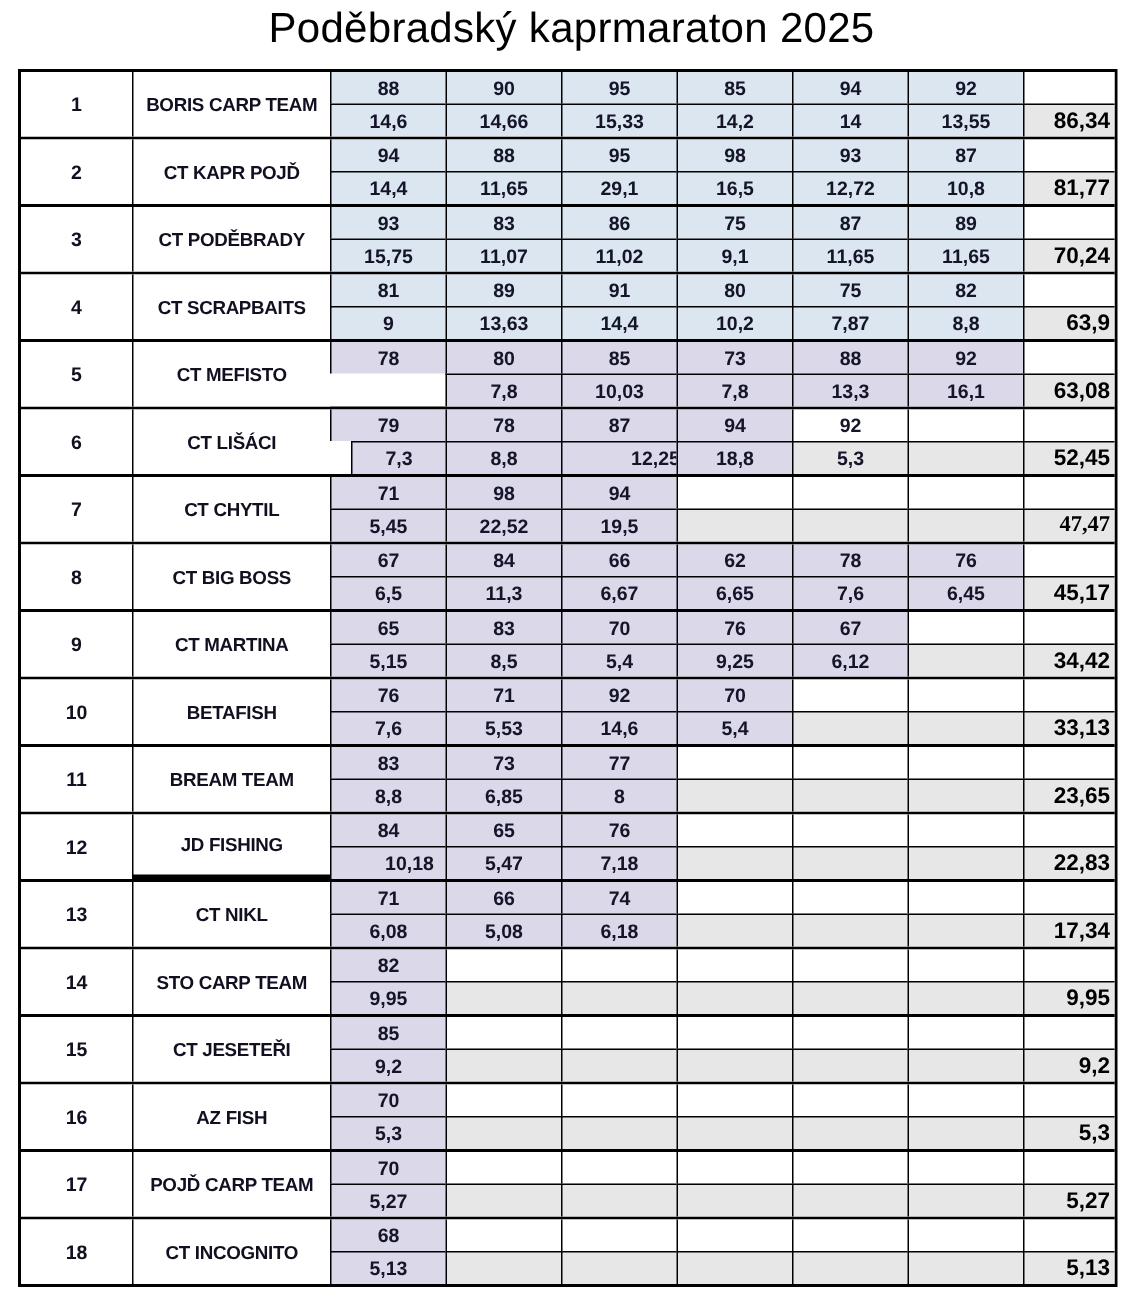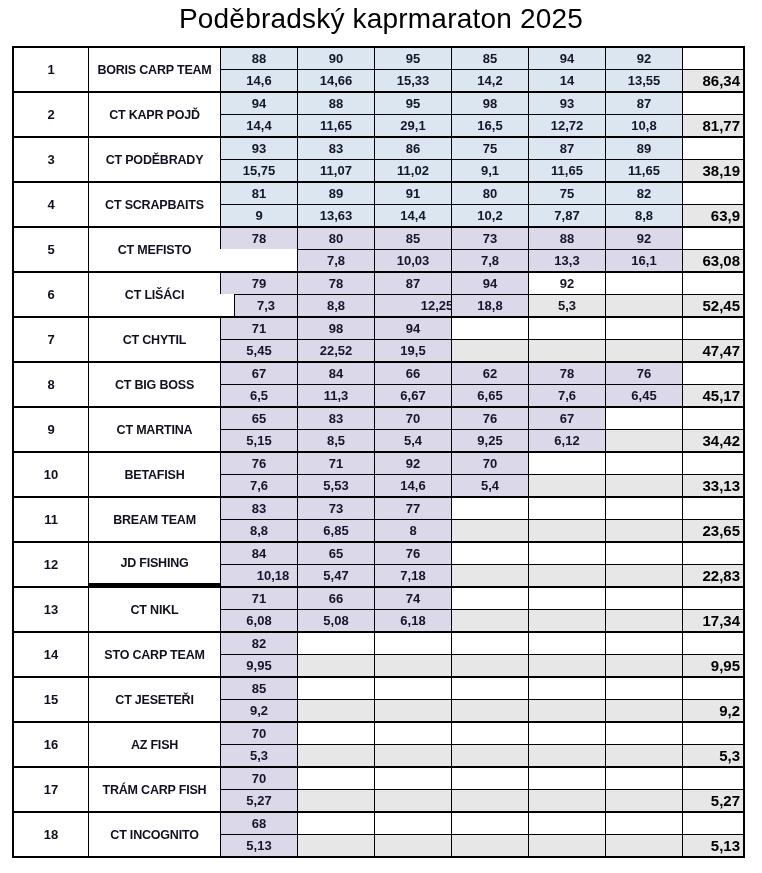--- a/index.html
+++ b/index.html
@@ -122,21 +122,21 @@
       <div class="cell r2 bg-blue" style="grid-area: 2 / 4;">11,07</div>
       <div class="cell bg-blue" style="grid-area: 1 / 5;">86</div>
       <div class="cell r2 bg-blue" style="grid-area: 2 / 5;">11,02</div>
       <div class="cell bg-blue" style="grid-area: 1 / 6;">75</div>
       <div class="cell r2 bg-blue" style="grid-area: 2 / 6;">9,1</div>
       <div class="cell bg-blue" style="grid-area: 1 / 7;">87</div>
       <div class="cell r2 bg-blue" style="grid-area: 2 / 7;">11,65</div>
       <div class="cell bg-blue" style="grid-area: 1 / 8;">89</div>
       <div class="cell r2 bg-blue" style="grid-area: 2 / 8;">11,65</div>
       <div class="cell bg-white" style="grid-area: 1 / 9;"></div>
-      <div class="cell r2 total bg-gray" style="grid-area: 2 / 9;">38,19</div>
+      <div class="cell r2 total bg-gray" style="grid-area: 2 / 9;">70,24</div>
     </div>
     <div class="block">
       <div class="cell first rank" style="grid-area: 1 / 1 / 3;">4</div>
       <div class="cell name" style="grid-area: 1 / 2 / 3;">CT SCRAPBAITS</div>
       <div class="cell bg-blue" style="grid-area: 1 / 3;">81</div>
       <div class="cell r2 bg-blue" style="grid-area: 2 / 3;">9</div>
       <div class="cell bg-blue" style="grid-area: 1 / 4;">89</div>
       <div class="cell r2 bg-blue" style="grid-area: 2 / 4;">13,63</div>
       <div class="cell bg-blue" style="grid-area: 1 / 5;">91</div>
       <div class="cell r2 bg-blue" style="grid-area: 2 / 5;">14,4</div>
@@ -194,21 +194,21 @@
       <div class="cell r2 bg-lav" style="grid-area: 2 / 4;">22,52</div>
       <div class="cell bg-lav" style="grid-area: 1 / 5;">94</div>
       <div class="cell r2 bg-lav" style="grid-area: 2 / 5;">19,5</div>
       <div class="cell bg-white" style="grid-area: 1 / 6;"></div>
       <div class="cell r2 bg-gray" style="grid-area: 2 / 6;"></div>
       <div class="cell bg-white" style="grid-area: 1 / 7;"></div>
       <div class="cell r2 bg-gray" style="grid-area: 2 / 7;"></div>
       <div class="cell bg-white" style="grid-area: 1 / 8;"></div>
       <div class="cell r2 bg-gray" style="grid-area: 2 / 8;"></div>
       <div class="cell bg-white" style="grid-area: 1 / 9;"></div>
-      <div class="cell r2 total bg-gray" style="grid-area: 2 / 9;">47,47</div>
+      <div class="cell r2 total bg-gray" style="grid-area: 2 / 9; font-family: Liberation Serif, serif;">47,47</div>
     </div>
     <div class="block">
       <div class="cell first rank" style="grid-area: 1 / 1 / 3;">8</div>
       <div class="cell name" style="grid-area: 1 / 2 / 3;">CT BIG BOSS</div>
       <div class="cell bg-lav" style="grid-area: 1 / 3;">67</div>
       <div class="cell r2 bg-lav" style="grid-area: 2 / 3;">6,5</div>
       <div class="cell bg-lav" style="grid-area: 1 / 4;">84</div>
       <div class="cell r2 bg-lav" style="grid-area: 2 / 4;">11,3</div>
       <div class="cell bg-lav" style="grid-area: 1 / 5;">66</div>
       <div class="cell r2 bg-lav" style="grid-area: 2 / 5;">6,67</div>
@@ -360,21 +360,21 @@
       <div class="cell r2 bg-gray" style="grid-area: 2 / 6;"></div>
       <div class="cell bg-white" style="grid-area: 1 / 7;"></div>
       <div class="cell r2 bg-gray" style="grid-area: 2 / 7;"></div>
       <div class="cell bg-white" style="grid-area: 1 / 8;"></div>
       <div class="cell r2 bg-gray" style="grid-area: 2 / 8;"></div>
       <div class="cell bg-white" style="grid-area: 1 / 9;"></div>
       <div class="cell r2 total bg-gray" style="grid-area: 2 / 9;">5,3</div>
     </div>
     <div class="block">
       <div class="cell first rank" style="grid-area: 1 / 1 / 3;">17</div>
-      <div class="cell name" style="grid-area: 1 / 2 / 3;">TRÁM CARP FISH</div>
+      <div class="cell name" style="grid-area: 1 / 2 / 3;">POJĎ CARP TEAM</div>
       <div class="cell bg-lav" style="grid-area: 1 / 3;">70</div>
       <div class="cell r2 bg-lav" style="grid-area: 2 / 3;">5,27</div>
       <div class="cell bg-white" style="grid-area: 1 / 4;"></div>
       <div class="cell r2 bg-gray" style="grid-area: 2 / 4;"></div>
       <div class="cell bg-white" style="grid-area: 1 / 5;"></div>
       <div class="cell r2 bg-gray" style="grid-area: 2 / 5;"></div>
       <div class="cell bg-white" style="grid-area: 1 / 6;"></div>
       <div class="cell r2 bg-gray" style="grid-area: 2 / 6;"></div>
       <div class="cell bg-white" style="grid-area: 1 / 7;"></div>
       <div class="cell r2 bg-gray" style="grid-area: 2 / 7;"></div>

